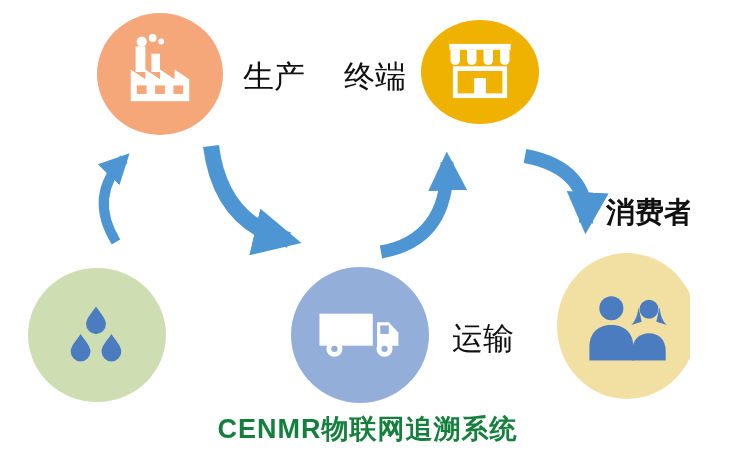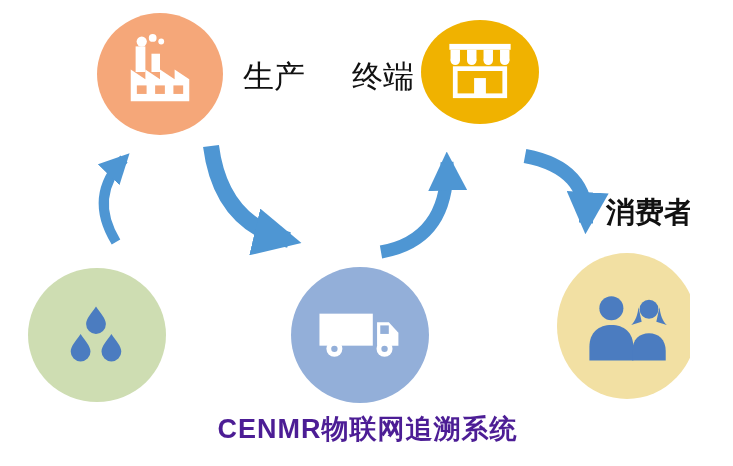--- a/index.html
+++ b/index.html
@@ -24,21 +24,21 @@
   .node-label.small { font-size: 29px; }
   .diagram-title {
     position: absolute;
     z-index: 3;
     left: 0; right: 0;
     top: 411px;
     text-align: center;
     font-size: 27px;
     font-weight: 700;
     letter-spacing: 1px;
-    color: #4c1d95;
+    color: #15803d;
     white-space: nowrap;
     margin-left: 45px;
   }
 </style>
 </head>
 <body>
 
 <div class="canvas">
 
   <svg class="layer" width="733" height="466" viewBox="0 0 733 466">
@@ -119,18 +119,19 @@
       <circle cx="30" cy="16" r="11.5"></circle>
       <path d="M9,66 L9,53 C9,39 18,32 30,32 C42,32 51,39 51,53 L51,66 Z"></path>
       <path d="M56,15 C55,23 53,28 49,32 L59,29 Z"></path>
       <path d="M76,15 C77,23 79,28 83,32 L73,29 Z"></path>
       <circle cx="66" cy="17" r="9"></circle>
       <path d="M50,66 L50,57 C50,46 57,40 66,40 C75,40 82,46 82,57 L82,66 Z"></path>
     </g>
   </svg>
 
   <div class="node-label" style="left:243px; top:56px;">生产</div>
-  <div class="node-label" style="left:352px; top:56px;">终端</div>
+  <div class="node-label" style="left:344px; top:56px;">终端</div>
   <div class="node-label small" style="left:606px; top:193px;font-weight:bold;">消费者</div>
+  <div class="node-label" style="left:452px; top:318px;">运输</div>
 
   <div class="diagram-title">CENMR物联网追溯系统</div>
 
 </div>
 
 </body></html>

